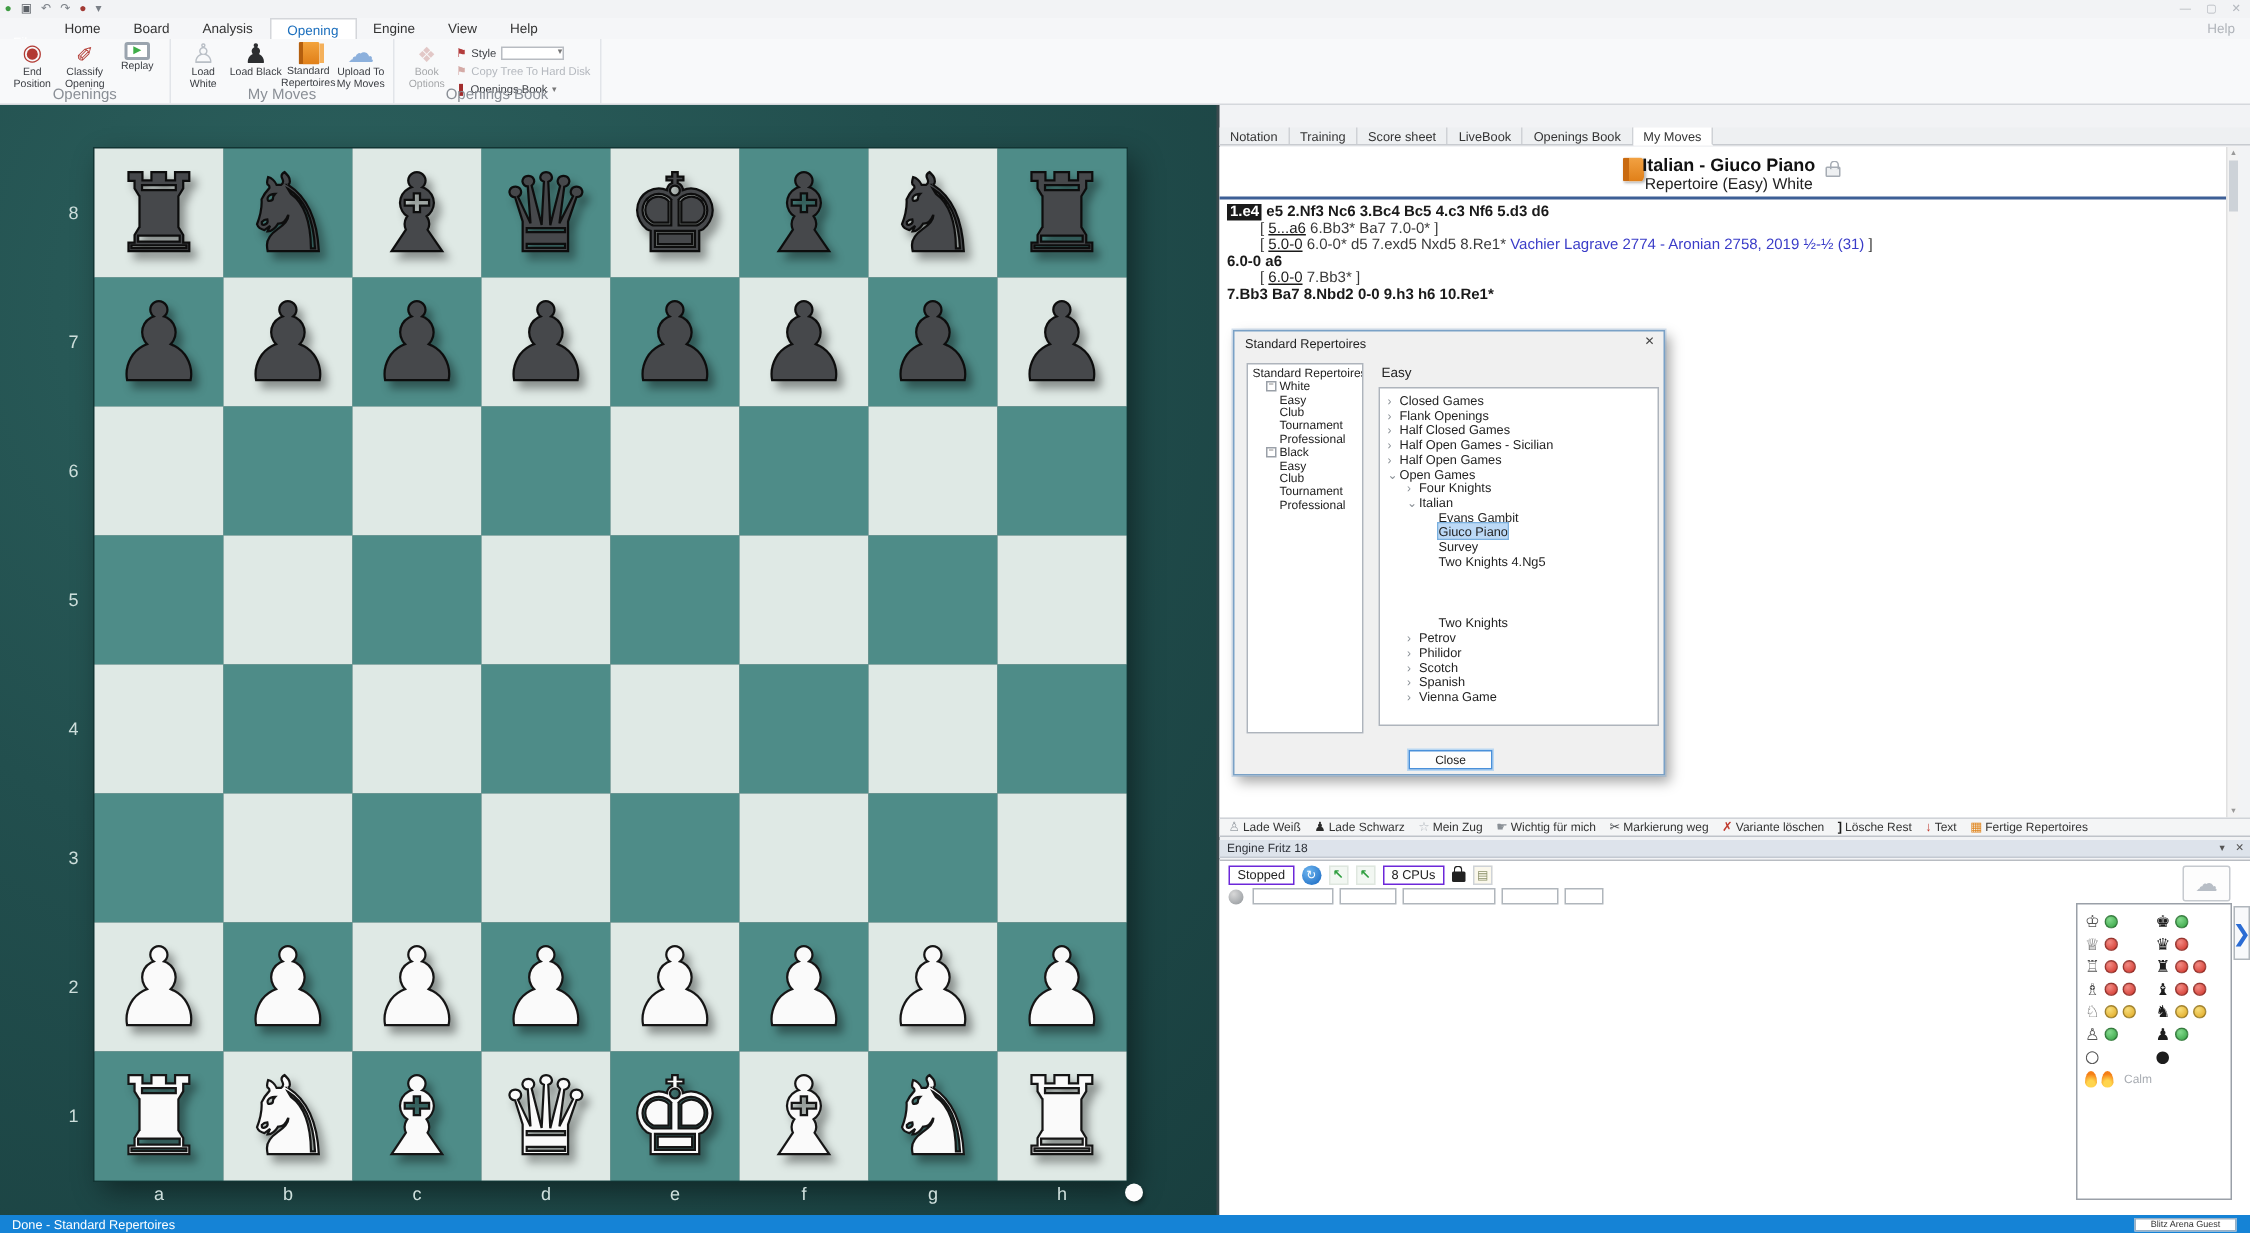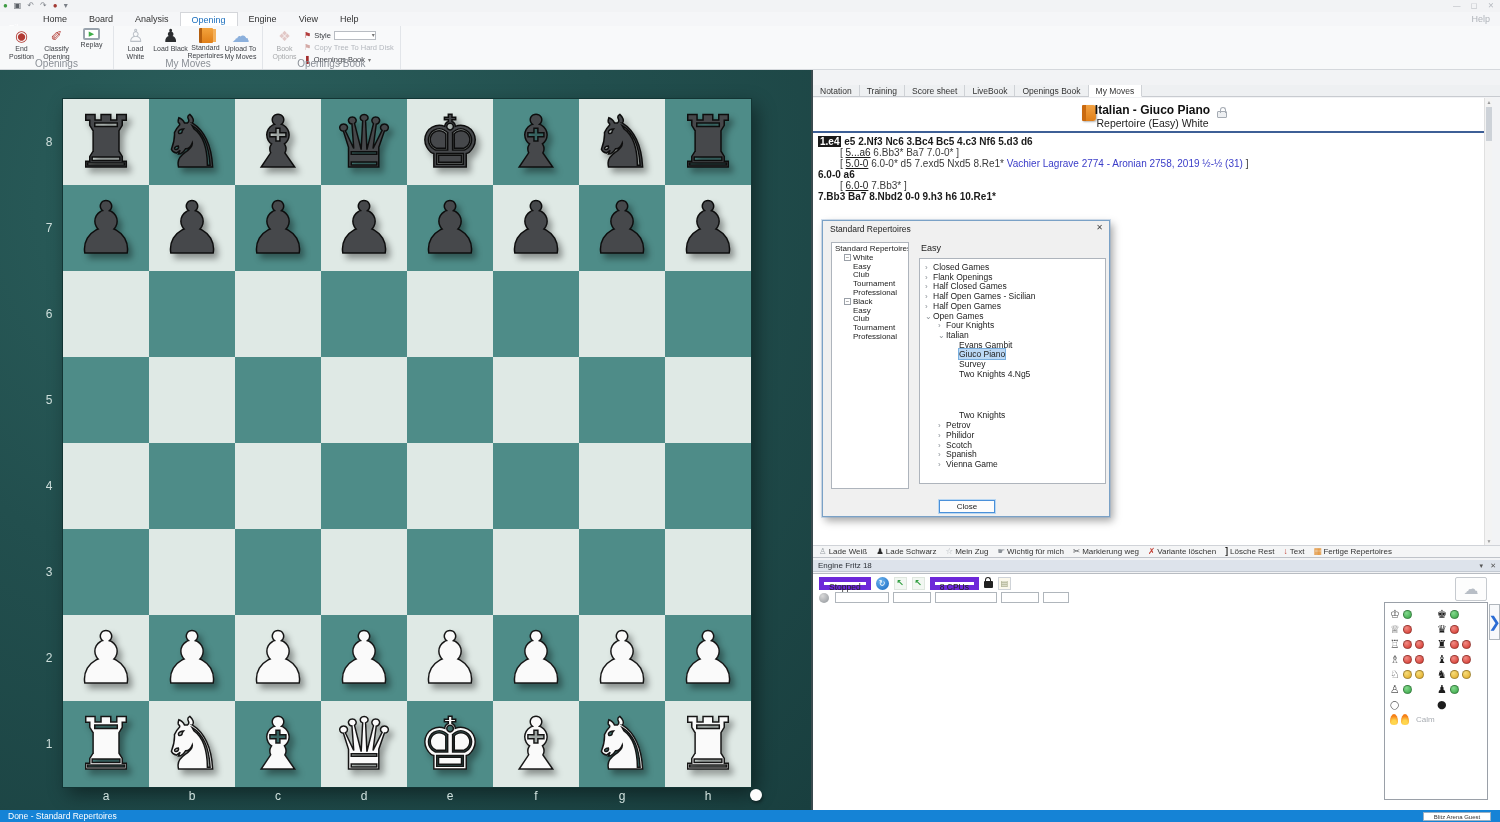--- a/index.html
+++ b/index.html
@@ -121,21 +121,21 @@
   
   .rep-toolbar { position:absolute; left:813px; top:545px; width:687px; height:13px; background:#f4f5f6;
     border-top:1px solid #d0d3d8; border-bottom:1px solid #bfc3c9; display:flex; align-items:center; gap:9px; padding-left:6px; }
   .rt-item { display:flex; align-items:center; gap:2px; }
   .rt-icon { font-size:8.5px; line-height:9px; }
   .rt-label { font-size:8px; color:#333; white-space:nowrap; }
 
   
   .engine-body { position:absolute; left:813px; top:573px; width:687px; height:237px; background:#fff; border-top:1px solid #b8bcc2; }
   .eng-toolbar { position:absolute; left:6px; top:2px; display:flex; align-items:center; gap:5px; height:14px; }
-  .eng-btn { height:13px; background:#fff; border:5px solid #6d28d9; font-size:8.5px; color:#222; line-height:11px; padding:0 5px; }
+  .eng-btn { height:13px; background:#fff; border:1px solid #6d28d9; font-size:8.5px; color:#222; line-height:11px; padding:0 5px; }
   .eng-ic { width:13px; height:13px; display:flex; align-items:center; justify-content:center; font-size:9px; }
   .ic-blue { border-radius:50%; background:radial-gradient(circle at 35% 30%, #6db5ef, #1565c0); color:#fff; font-size:8px; }
   .ic-green { color:#2f9e3f; font-weight:bold; background:#f2f7f2; border:1px solid #dfe7df; }
   .ic-lock { position:relative; width:9px; height:7px; background:#222; border-radius:1px; margin-top:3px; }
   .ic-lock::before { content:""; position:absolute; left:1.5px; top:-4px; width:4px; height:4px; border:1.5px solid #222; border-bottom:none; border-radius:3px 3px 0 0; }
   .ic-misc { border:1px solid #cfd3d8; background:#fbf8ec; color:#8a8f68; font-size:8px; }
   .eng-fields { position:absolute; left:6px; top:18px; display:flex; align-items:center; gap:4px; }
   .eng-sphere { width:10px; height:10px; border-radius:50%; background:radial-gradient(circle at 35% 30%, #d8d8d8, #8f9499); margin-right:2px; }
   .eng-fields input { height:11px; border:1px solid #b0b6bc; background:#fff; font-size:8px; padding:0 2px; }
   .cloud-btn { position:absolute; left:1455px; top:577px; width:32px; height:24px; background:#fdfdfd; border:1px solid #c6cacf; border-radius:2px; display:flex; align-items:center; justify-content:center; }

